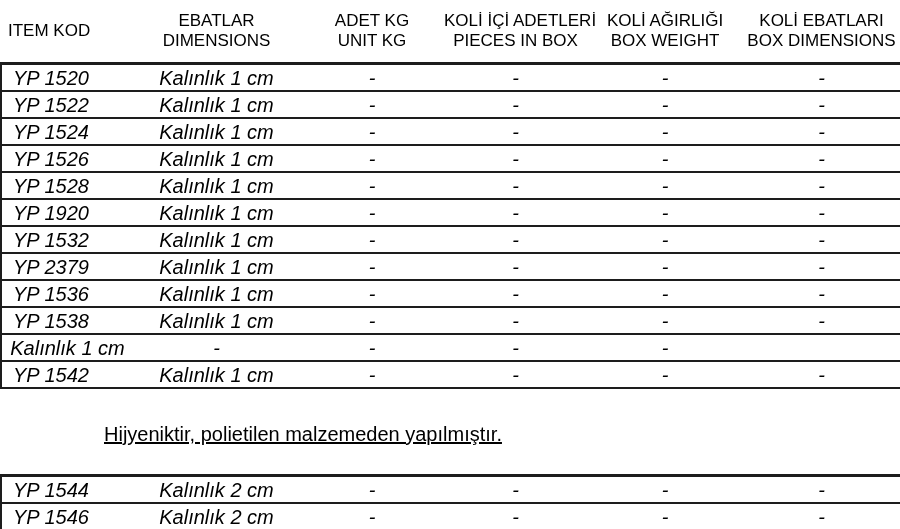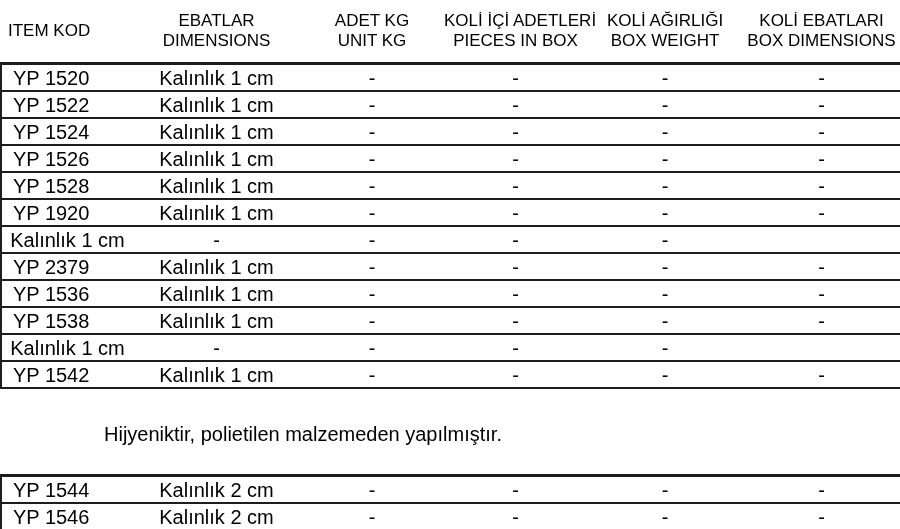--- a/index.html
+++ b/index.html
@@ -38,28 +38,30 @@
     display:grid;
     grid-template-columns:131px 167px 144px 143px 156px 157px;
     box-sizing:border-box;
     height:27px;
     border-bottom:2px solid var(--line);
     align-items:center;
     font-size:20px;
     line-height:24px;
     text-align:center;
     white-space:nowrap;
+    font-style:italic;
   }
   .row .c0{text-align:left;padding-left:11px;}
 
   .note{
     margin:33px 0 0 104px;
     font-size:20px;
     line-height:24px;
     white-space:nowrap;
+    text-decoration:underline;
   }
   .tbl2{margin-top:28px;}
 </style>
 </head>
 <body>
 
 <div class="sheet">
 
   <div class="thead">
     <div class="hcell c0">
@@ -131,20 +133,21 @@
     </div>
       <div class="row">
       <div class="c0">YP 1920</div>
       <div>Kalınlık 1 cm</div>
       <div>-</div>
       <div>-</div>
       <div>-</div>
       <div>-</div>
     </div>
       <div class="row">
+      <div class="c0">YP 1532</div>
       <div>Kalınlık 1 cm</div>
       <div>-</div>
       <div>-</div>
       <div>-</div>
       <div>-</div>
     </div>
       <div class="row">
       <div class="c0">YP 2379</div>
       <div>Kalınlık 1 cm</div>
       <div>-</div>

